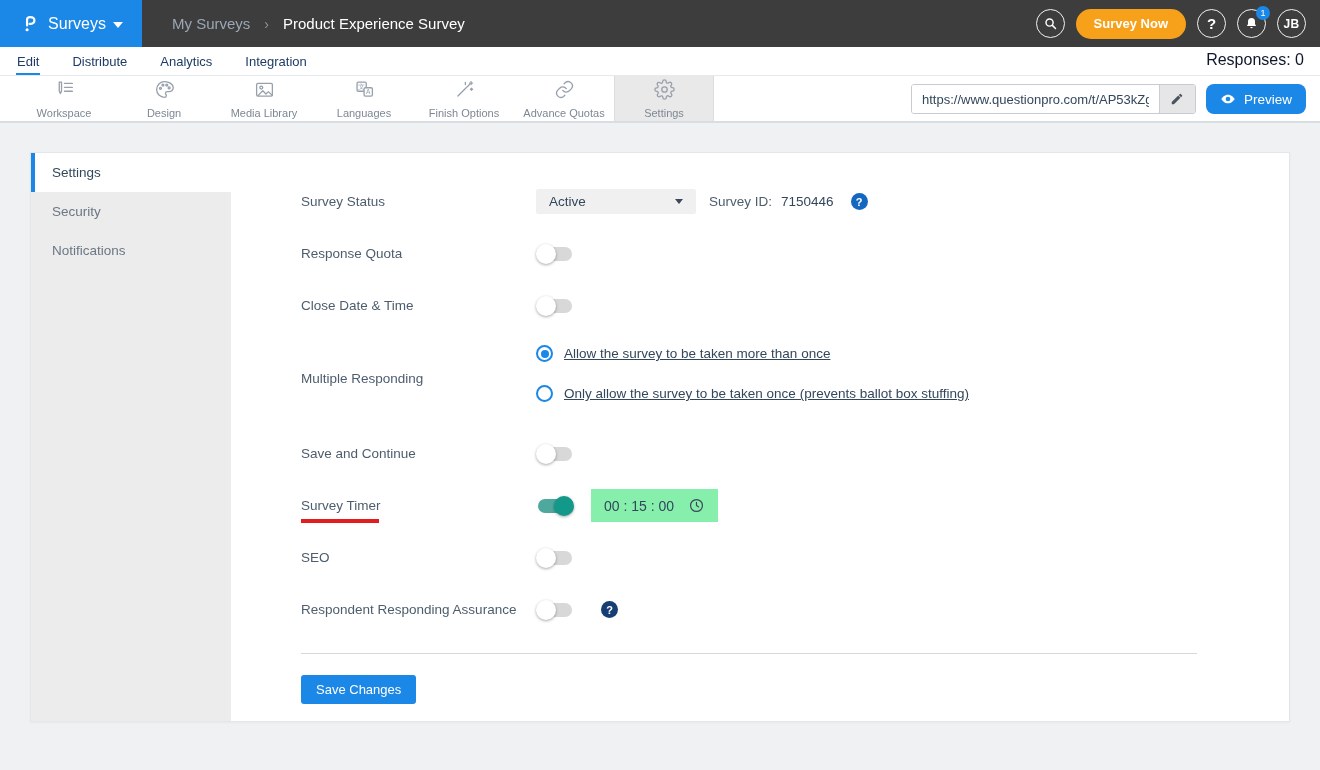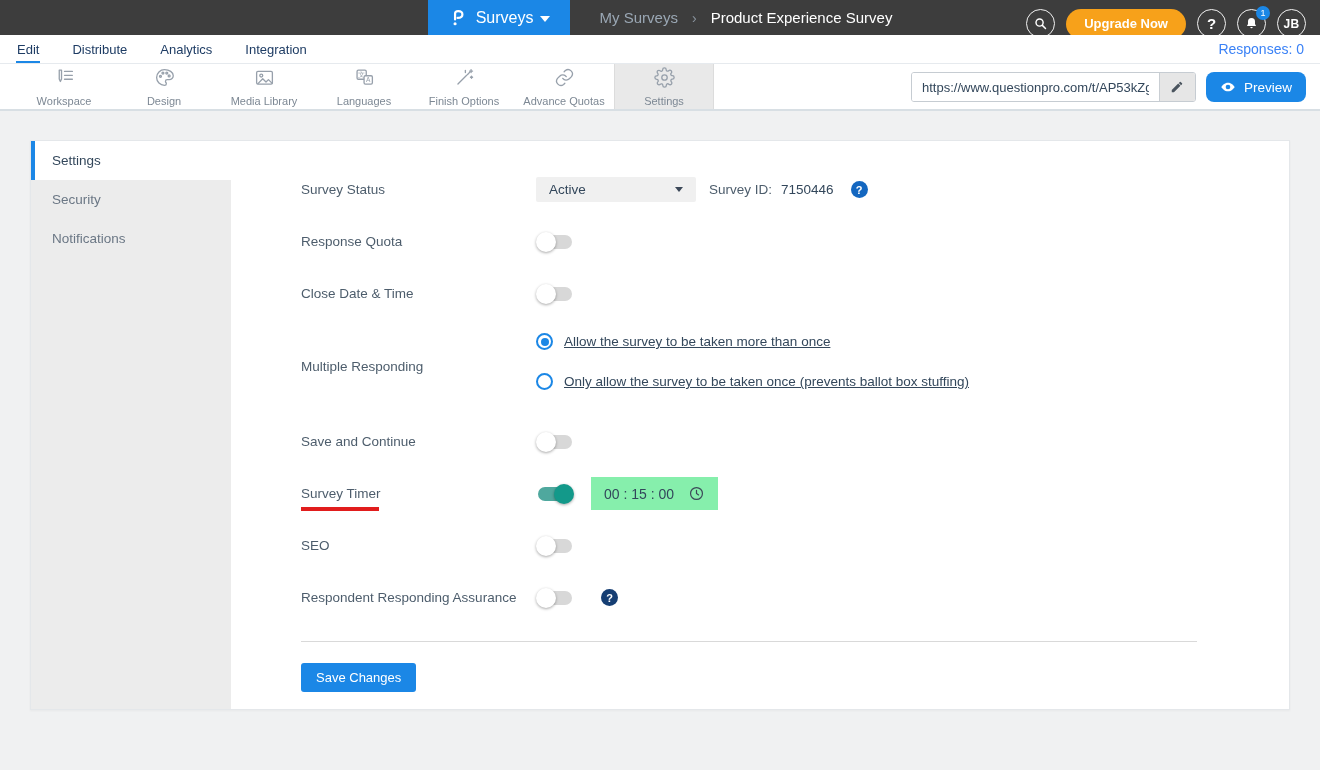--- a/index.html
+++ b/index.html
@@ -1,41 +1,41 @@
 <!DOCTYPE html>
 <html><head>
 <meta charset="utf-8">
 <style>
   * { margin:0; padding:0; box-sizing:border-box; }
   html,body { width:1320px; height:770px; overflow:hidden; }
   body { font-family:"Liberation Sans", sans-serif; background:#f0f1f2; color:#33475b; }
 
   
-  .topbar { height:35px; background:#3d3d3d; display:flex; align-items:center; position:relative;justify-content:center; }
+  .topbar { height:47px; background:#3d3d3d; display:flex; align-items:center; position:relative; }
   .logo-box { width:142px; height:47px; background:#1b87e6; display:flex; align-items:center; justify-content:center; gap:7px; cursor:pointer; flex:0 0 auto; }
   .logo-box svg { width:22px; height:22px; }
   .logo-product { color:#fff; font-size:16px; }
   .logo-caret { width:0;height:0;border-left:5px solid transparent;border-right:5px solid transparent;border-top:6px solid #fff; margin-top:2px;}
   .breadcrumb { display:flex; align-items:center; gap:14px; margin-left:30px; font-size:15px; }
   .crumb-parent { color:#9aa7b4; cursor:pointer; }
   .crumb-sep { color:#8a949e; font-size:14px; }
   .crumb-current { color:#fff; }
   .topbar-right { position:absolute; right:14px; top:0; height:47px; display:flex; align-items:center; gap:11px; }
   .circle-btn { width:29px; height:29px; border-radius:50%; border:1.5px solid #f2f2f2; background:transparent; display:flex; align-items:center; justify-content:center; color:#fff; cursor:pointer; position:relative; }
   .circle-btn svg { width:15px; height:15px; }
   .circle-btn .qmark { font-size:15px; font-weight:bold; color:#fff; }
   .avatar-initials { font-size:12px; font-weight:bold; color:#fff; letter-spacing:.3px; }
   .upgrade-btn { height:30px; padding:0 18px; border:none; border-radius:16px; background:#f7a11a; color:#fff; font-size:13px; font-weight:bold; cursor:pointer; font-family:inherit; }
   .notif-badge { position:absolute; top:-4px; right:-5px; min-width:14px; height:14px; border-radius:8px; background:#1b87e6; color:#fff; font-size:9px; display:flex; align-items:center; justify-content:center; padding:0 3px; }
 
   
   .tabs-row { height:29px; background:#fff; display:flex; align-items:flex-end; padding:0 16px; position:relative; border-bottom:1px solid #e6eaee; }
   .nav-tab { font-size:13px; color:#1e3c64; margin-right:31px; padding:4px 1px 4px; cursor:pointer; border-bottom:2px solid transparent; }
   .nav-tab.active { border-bottom-color:#1b87e6; }
-  .responses-count { position:absolute; right:16px; bottom:6px; font-size:14px; color:#3b82f6; }
+  .responses-count { position:absolute; right:16px; bottom:6px; font-size:16px; color:#0f172a; }
 
   
   .toolbar { height:47px; background:#fff; border-bottom:2px solid #d8dfe4; display:flex; align-items:stretch; padding-left:14px; position:relative; }
   .tb-item { width:100px; display:flex; flex-direction:column; align-items:center; justify-content:center; gap:3px; cursor:pointer; }
   .tb-item.selected { background:#e9e9e9; border-left:1px solid #dcdcdc; border-right:1px solid #dcdcdc; }
   .tb-icon svg { width:21px; height:21px; stroke:#97a0ab; fill:none; stroke-width:1.5; stroke-linecap:round; stroke-linejoin:round; }
   .tb-label { font-size:11px; color:#7d8894; }
   .toolbar-right { position:absolute; right:14px; top:8px; display:flex; gap:10px; align-items:center; }
   .url-group { display:flex; height:30px; border:1px solid #c6ccd2; border-radius:3px; overflow:hidden; background:#fff; }
   .url-input { border:none; outline:none; width:247px; padding:0 10px; font-size:13px; color:#33475b; font-family:inherit; }
@@ -101,21 +101,21 @@
     <span class="crumb-sep">›</span>
     <span class="crumb-current">Product Experience Survey</span>
   </nav>
   <div class="topbar-right">
     <button class="circle-btn">
       <svg viewBox="0 0 24 24" fill="none" stroke="#fff" stroke-width="2.3" stroke-linecap="round">
         <circle cx="10.5" cy="10.5" r="5.7"></circle>
           <line x1="15" y1="15" x2="20" y2="20"></line>
       </svg>
     </button>
-    <button class="upgrade-btn">Upgrade Now</button>
+    <button class="upgrade-btn">Survey Now</button>
     <button class="circle-btn">
       <span class="qmark">?</span>
     </button>
     <button class="circle-btn">
       <svg viewBox="0 0 24 24" fill="#fff">
         <path d="M12 3a5.6 5.6 0 0 0-5.6 5.6v4.2L4.7 16h14.6l-1.7-3.2V8.6A5.6 5.6 0 0 0 12 3z"></path>
         <path d="M10.1 17.5a1.9 1.9 0 0 0 3.8 0z"></path>
       </svg>
       <span class="notif-badge">1</span>
     </button>

